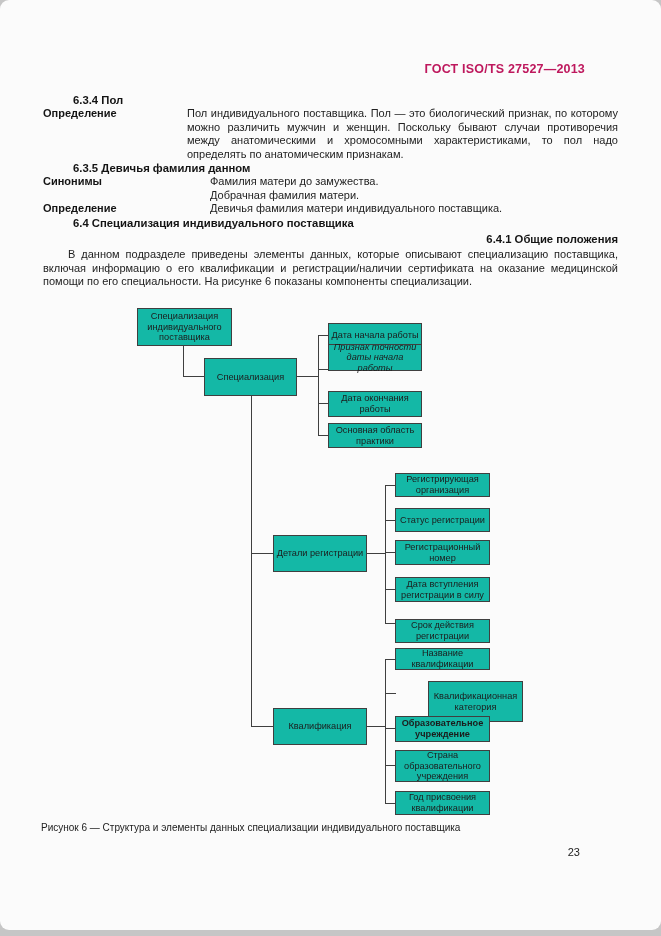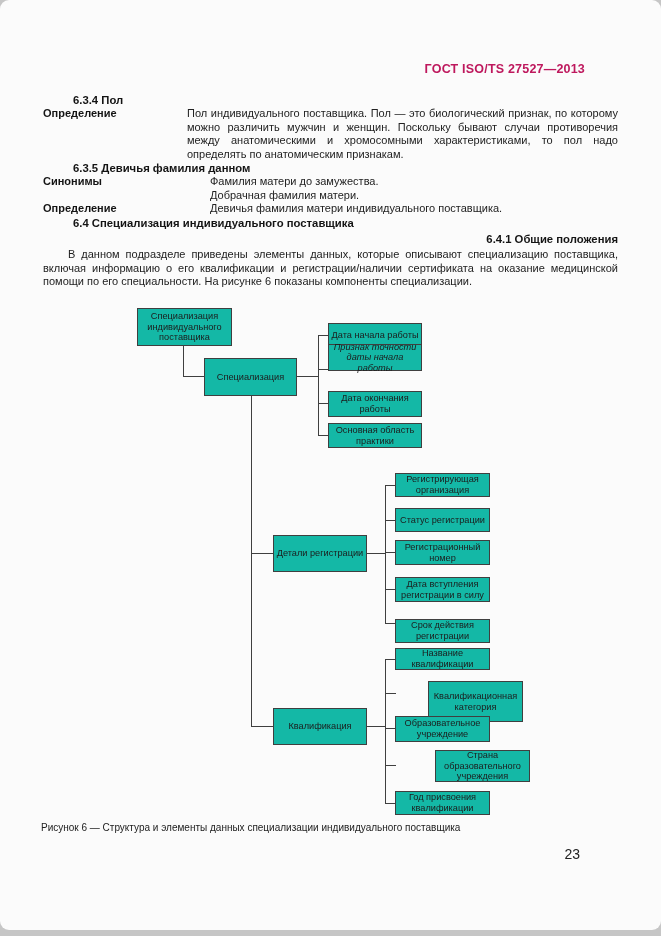--- a/index.html
+++ b/index.html
@@ -87,21 +87,21 @@
     top: 822px;
     width: 575px;
     text-align: left;
     font-size: 10px;
     color: #222;
   }
   .page-number {
     position: absolute;
     top: 846px;
     right: 81px;
-    font-size: 14px;
+    font-size: 11px;
     color: #222;
   }
 </style>
 </head>
 <body>
 
 <div class="page">
 
   <div class="gost-header">ГОСТ ISO/TS 27527—2013</div>
 
@@ -143,22 +143,22 @@
     <div class="dbox" style="left:273px; top:535px; width:94px; height:37px;">Детали регистрации</div>
     <div class="dbox" style="left:395px; top:473px; width:95px; height:24px;">Регистрирующая организация</div>
     <div class="dbox" style="left:395px; top:508px; width:95px; height:24px;">Статус регистрации</div>
     <div class="dbox" style="left:395px; top:540px; width:95px; height:25px;">Регистрационный номер</div>
     <div class="dbox" style="left:395px; top:577px; width:95px; height:25px;">Дата вступления регистрации в силу</div>
     <div class="dbox" style="left:395px; top:611px; width:95px; height:24px;margin-top:8px;">Срок действия регистрации</div>
 
     <div class="dbox" style="left:273px; top:708px; width:94px; height:37px;">Квалификация</div>
     <div class="dbox" style="left:395px; top:648px; width:95px; height:22px;">Название квалификации</div>
     <div class="dbox" style="left:395px; top:681px; width:95px; height:41px;margin-left:33px;">Квалификационная категория</div>
-    <div class="dbox" style="left:395px; top:716px; width:95px; height:26px;">Образовательное учреждение</div>
-    <div class="dbox" style="left:395px; top:750px; width:95px; height:32px;margin-left:40px;">Страна образовательного учреждения</div>
+    <div class="dbox" style="left:395px; top:716px; width:95px; height:26px;font-weight:bold;">Образовательное учреждение</div>
+    <div class="dbox" style="left:395px; top:750px; width:95px; height:32px;">Страна образовательного учреждения</div>
     <div class="dbox" style="left:395px; top:791px; width:95px; height:24px;">Год присвоения квалификации</div>
 
     <div class="ln v" style="left:183px; top:346px; height:31px;"></div>
     <div class="ln h" style="left:183px; top:376px; width:22px;"></div>
     <div class="ln h" style="left:297px; top:376px; width:22px;"></div>
     <div class="ln v" style="left:318px; top:335px; height:101px;"></div>
     <div class="ln h" style="left:318px; top:335px; width:11px;"></div>
     <div class="ln h" style="left:318px; top:369px; width:11px;"></div>
     <div class="ln h" style="left:318px; top:403px; width:11px;"></div>
     <div class="ln h" style="left:318px; top:435px; width:11px;"></div>

